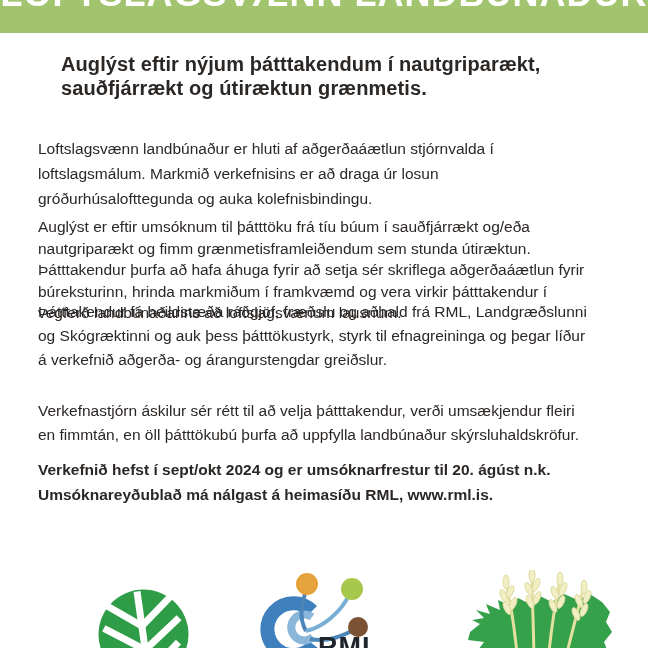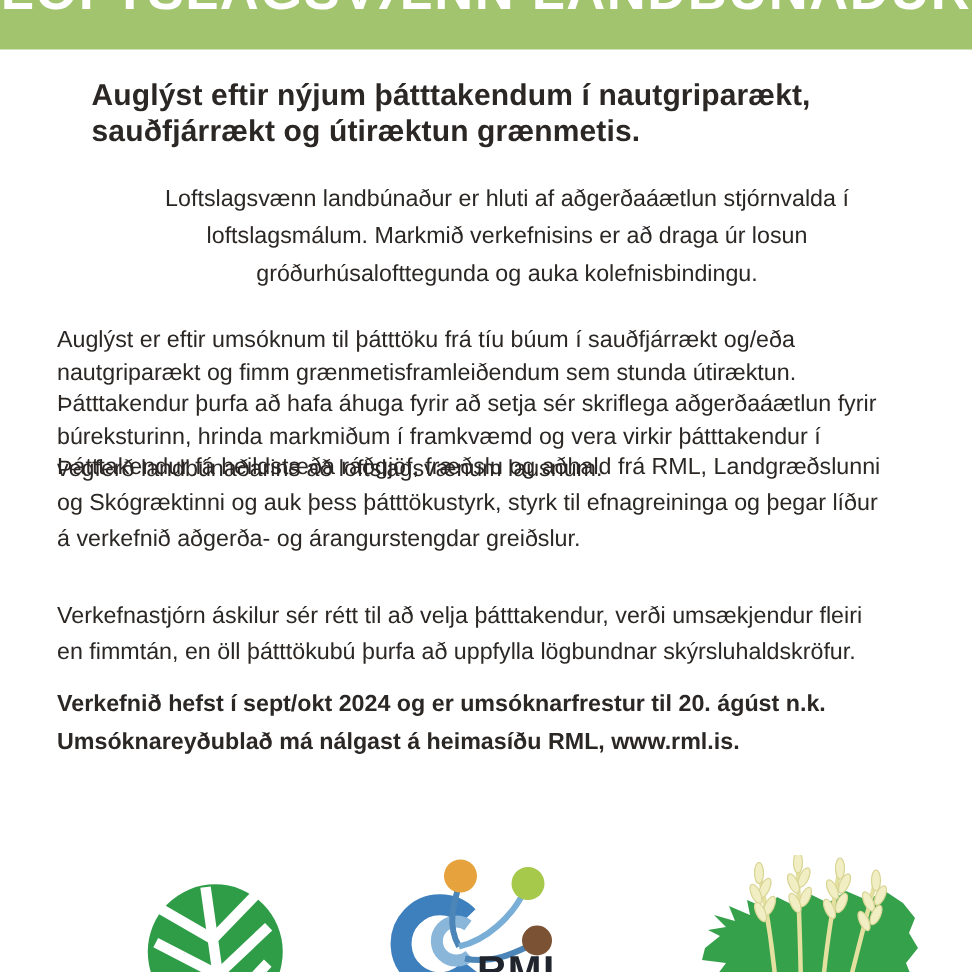--- a/index.html
+++ b/index.html
@@ -29,21 +29,21 @@
     font-size:15.5px;line-height:24px;
     white-space:pre-line;
     color:var(--text_dark,#2b2725);
   }
   .subtitle{
     top:52px;
     font-size:20px;line-height:24px;font-weight:bold;
     letter-spacing:0.1px;
     margin-left:23px;
   }
-  .p1{top:120px;line-height:25px;text-align:center;}
+  .p1{top:136px;line-height:25px;}
   .p2{top:188px;line-height:21.5px;margin-top:28px;}
   .p3{top:300px;line-height:24px;}
   .p4{top:399px;line-height:24px;}
   .p5{top:457px;line-height:25px;font-weight:bold;}
   .contact{top:514px;line-height:22px;white-space:normal;}
   .contact .bold{font-weight:bold;}
   .logos{position:absolute;left:0;top:560px;width:648px;height:88px;text-align:right;}
   .logo{position:absolute;}
   svg text{font-family:"Liberation Sans", sans-serif;}
 </style>
@@ -62,21 +62,21 @@
 gróðurhúsalofttegunda og auka kolefnisbindingu.</div>
 <div class="block p2">Auglýst er eftir umsóknum til þátttöku frá tíu búum í sauðfjárrækt og/eða
 nautgriparækt og fimm grænmetisframleiðendum sem stunda útiræktun.
 Þátttakendur þurfa að hafa áhuga fyrir að setja sér skriflega aðgerðaáætlun fyrir
 búreksturinn, hrinda markmiðum í framkvæmd og vera virkir þátttakendur í
 vegferð landbúnaðarins að loftslagsvænum lausnum.</div>
 <div class="block p3">Þátttakendur fá heildstæða ráðgjöf, fræðslu og aðhald frá RML, Landgræðslunni
 og Skógræktinni og auk þess þátttökustyrk, styrk til efnagreininga og þegar líður
 á verkefnið aðgerða- og árangurstengdar greiðslur.</div>
 <div class="block p4">Verkefnastjórn áskilur sér rétt til að velja þátttakendur, verði umsækjendur fleiri
-en fimmtán, en öll þátttökubú þurfa að uppfylla lögbundnar skýrsluhaldskröfur.</div>
+en fimmtán, en öll þátttökubú þurfa að uppfylla landbúnaður skýrsluhaldskröfur.</div>
 <div class="block p5">Verkefnið hefst í sept/okt 2024 og er umsóknarfrestur til 20. ágúst n.k.
 Umsóknareyðublað má nálgast á heimasíðu RML, www.rml.is.</div>
 
 <div class="block contact">
 </div>
 
 <div class="logos">
 
   <svg class="logo" style="left:97px;top:28px;" width="93" height="93" viewBox="0 0 93 93">
     <circle cx="46.5" cy="46.5" r="45" fill="#2f9d48"></circle>

